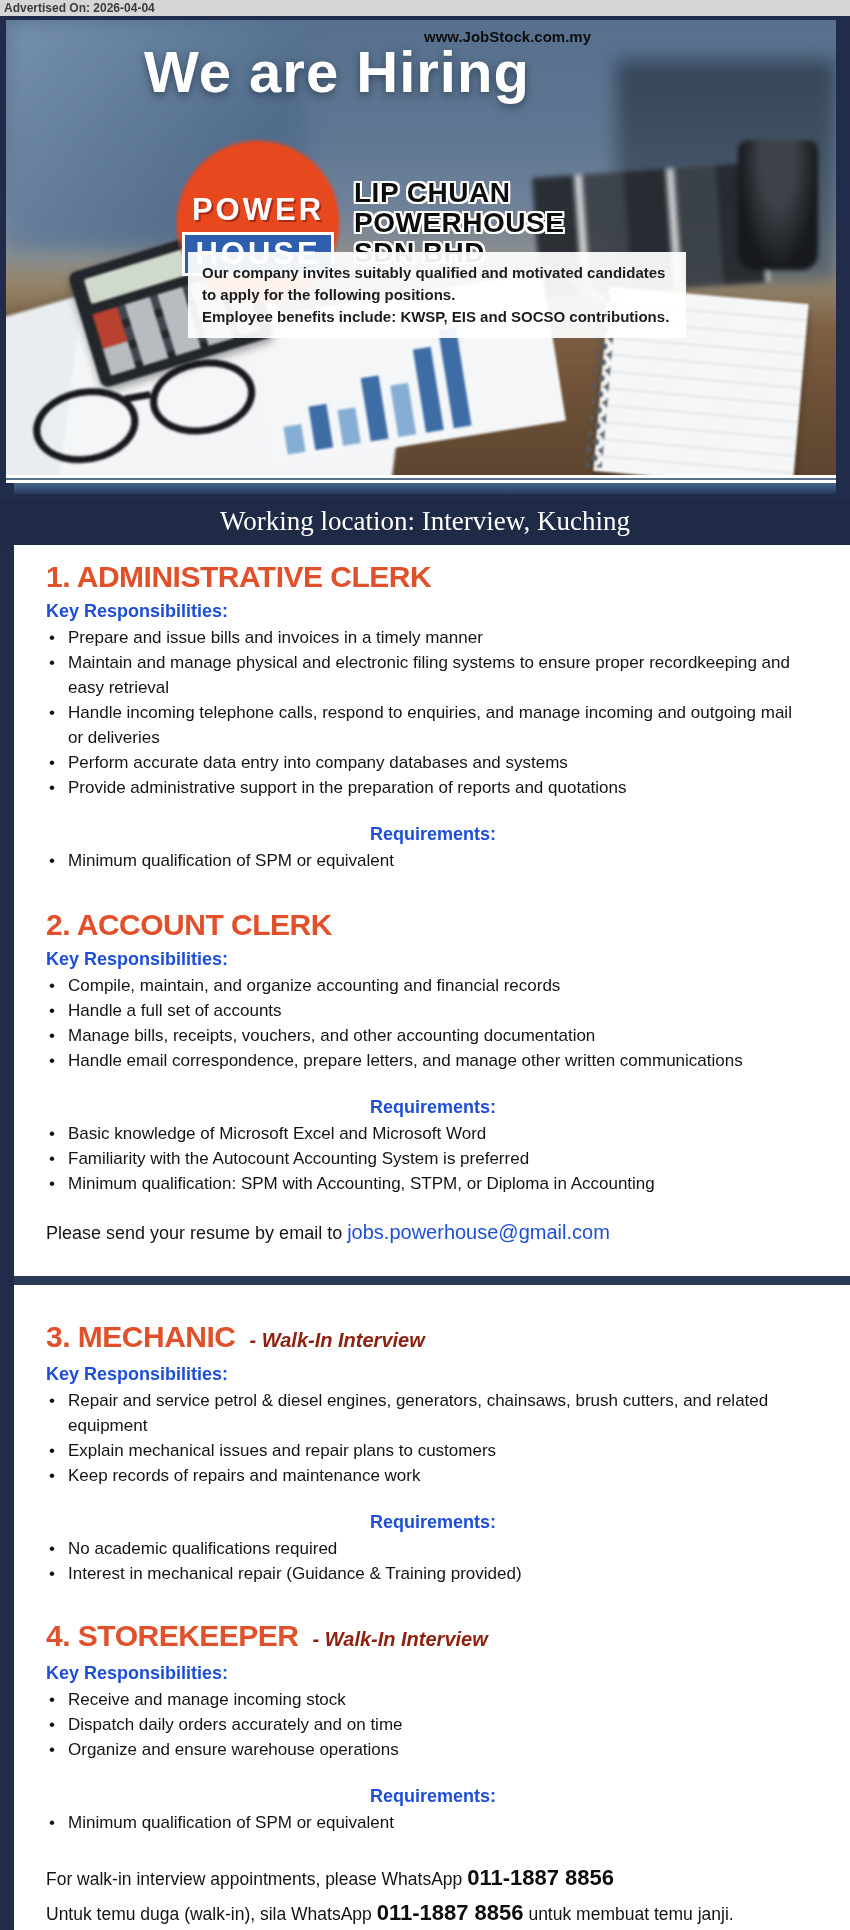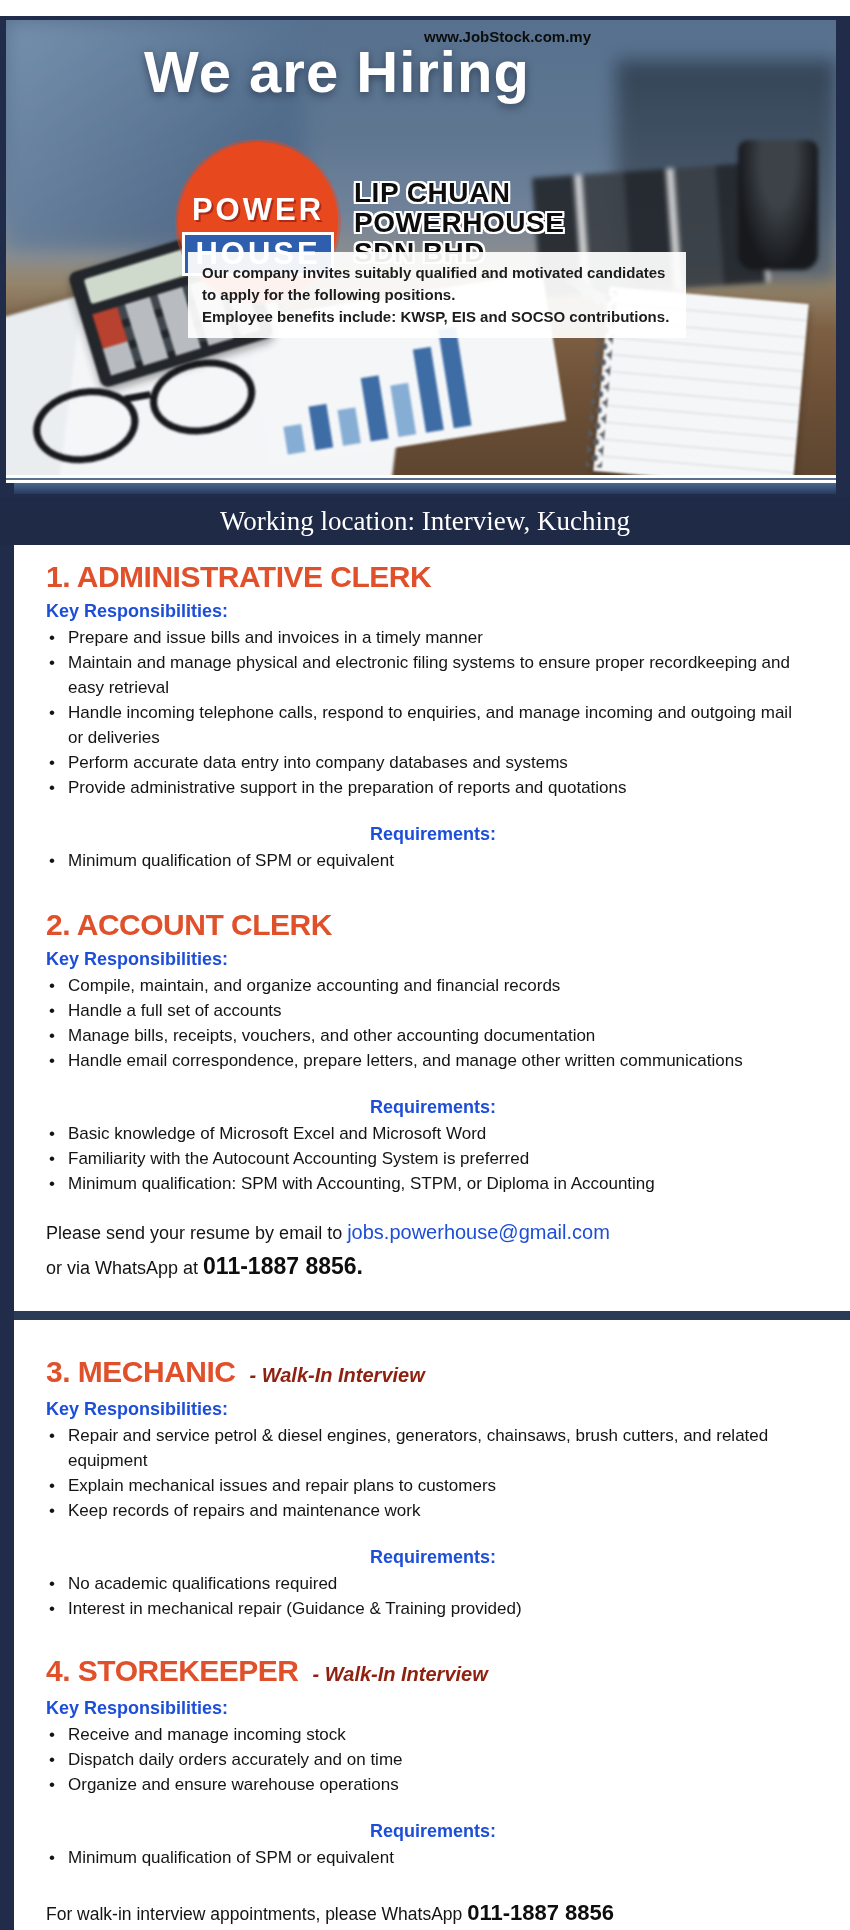--- a/index.html
+++ b/index.html
@@ -85,20 +85,23 @@
   .full-divider{margin:26px -30px 0 -32px;height:9px;background:#2b3a57;}
 
   .footer{margin-top:26px;font-size:17.5px;line-height:33px;color:#141414;}
   .phone-footer{font-size:22px;font-weight:bold;color:#0e0e0e;}
 </style>
 </head>
 <body>
 
 <div class="page">
 
+  <div class="ad-strip">
+    <span>Advertised On: 2026-04-04</span>
+  </div>
 
   <div class="left-rail"></div>
 
   <div class="banner">
     <div class="photo">
       <div class="ph ph-window"></div>
       <div class="ph ph-shelf"></div>
       <div class="ph ph-binders"></div>
       <div class="ph ph-cup"></div>
       <div class="ph ph-paper-a"></div>
@@ -185,23 +188,20 @@
     <ul>
       <li>Basic knowledge of Microsoft Excel and Microsoft Word</li>
       <li>Familiarity with the Autocount Accounting System is preferred</li>
       <li>Minimum qualification: SPM with Accounting, STPM, or Diploma in Accounting</li>
     </ul>
 
     <div class="contact">
       <div>
         <span>Please send your resume by email to </span><a href="#" class="email">jobs.powerhouse@gmail.com</a>
       </div>
-      <div>
-        <span> or via WhatsApp at </span><span class="phone-big">011-1887 8856.</span>
-      </div>
     </div>
 
     <div class="full-divider"></div>
 
     <h2 class="gap-md">
       <span>3. MECHANIC</span><span class="walkin">- Walk-In Interview</span>
     </h2>
     <div class="sub">Key Responsibilities:</div>
     <ul>
       <li>Repair and service petrol &amp; diesel engines, generators, chainsaws, brush cutters, and related equipment</li>

